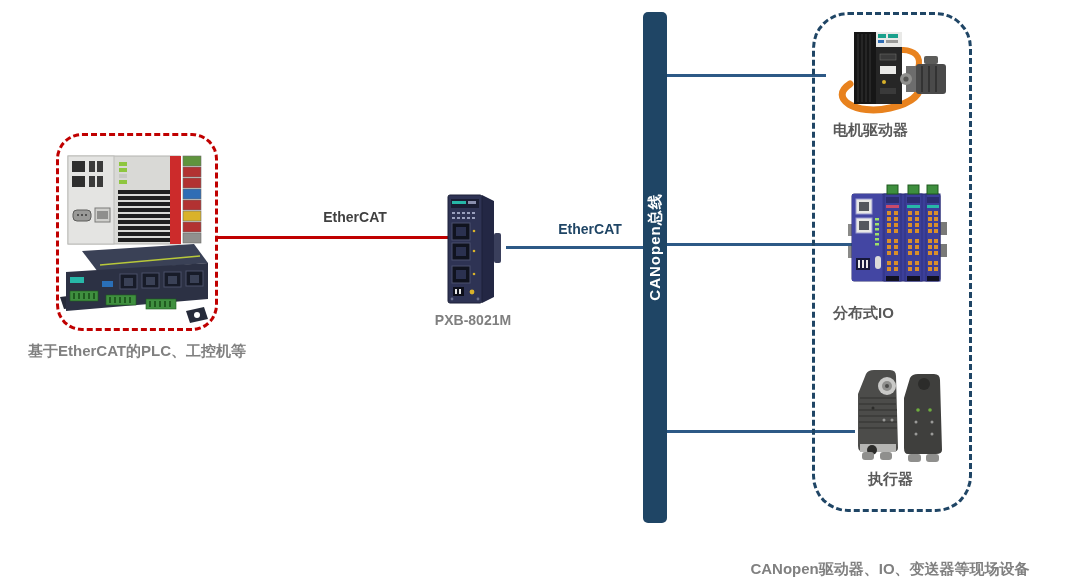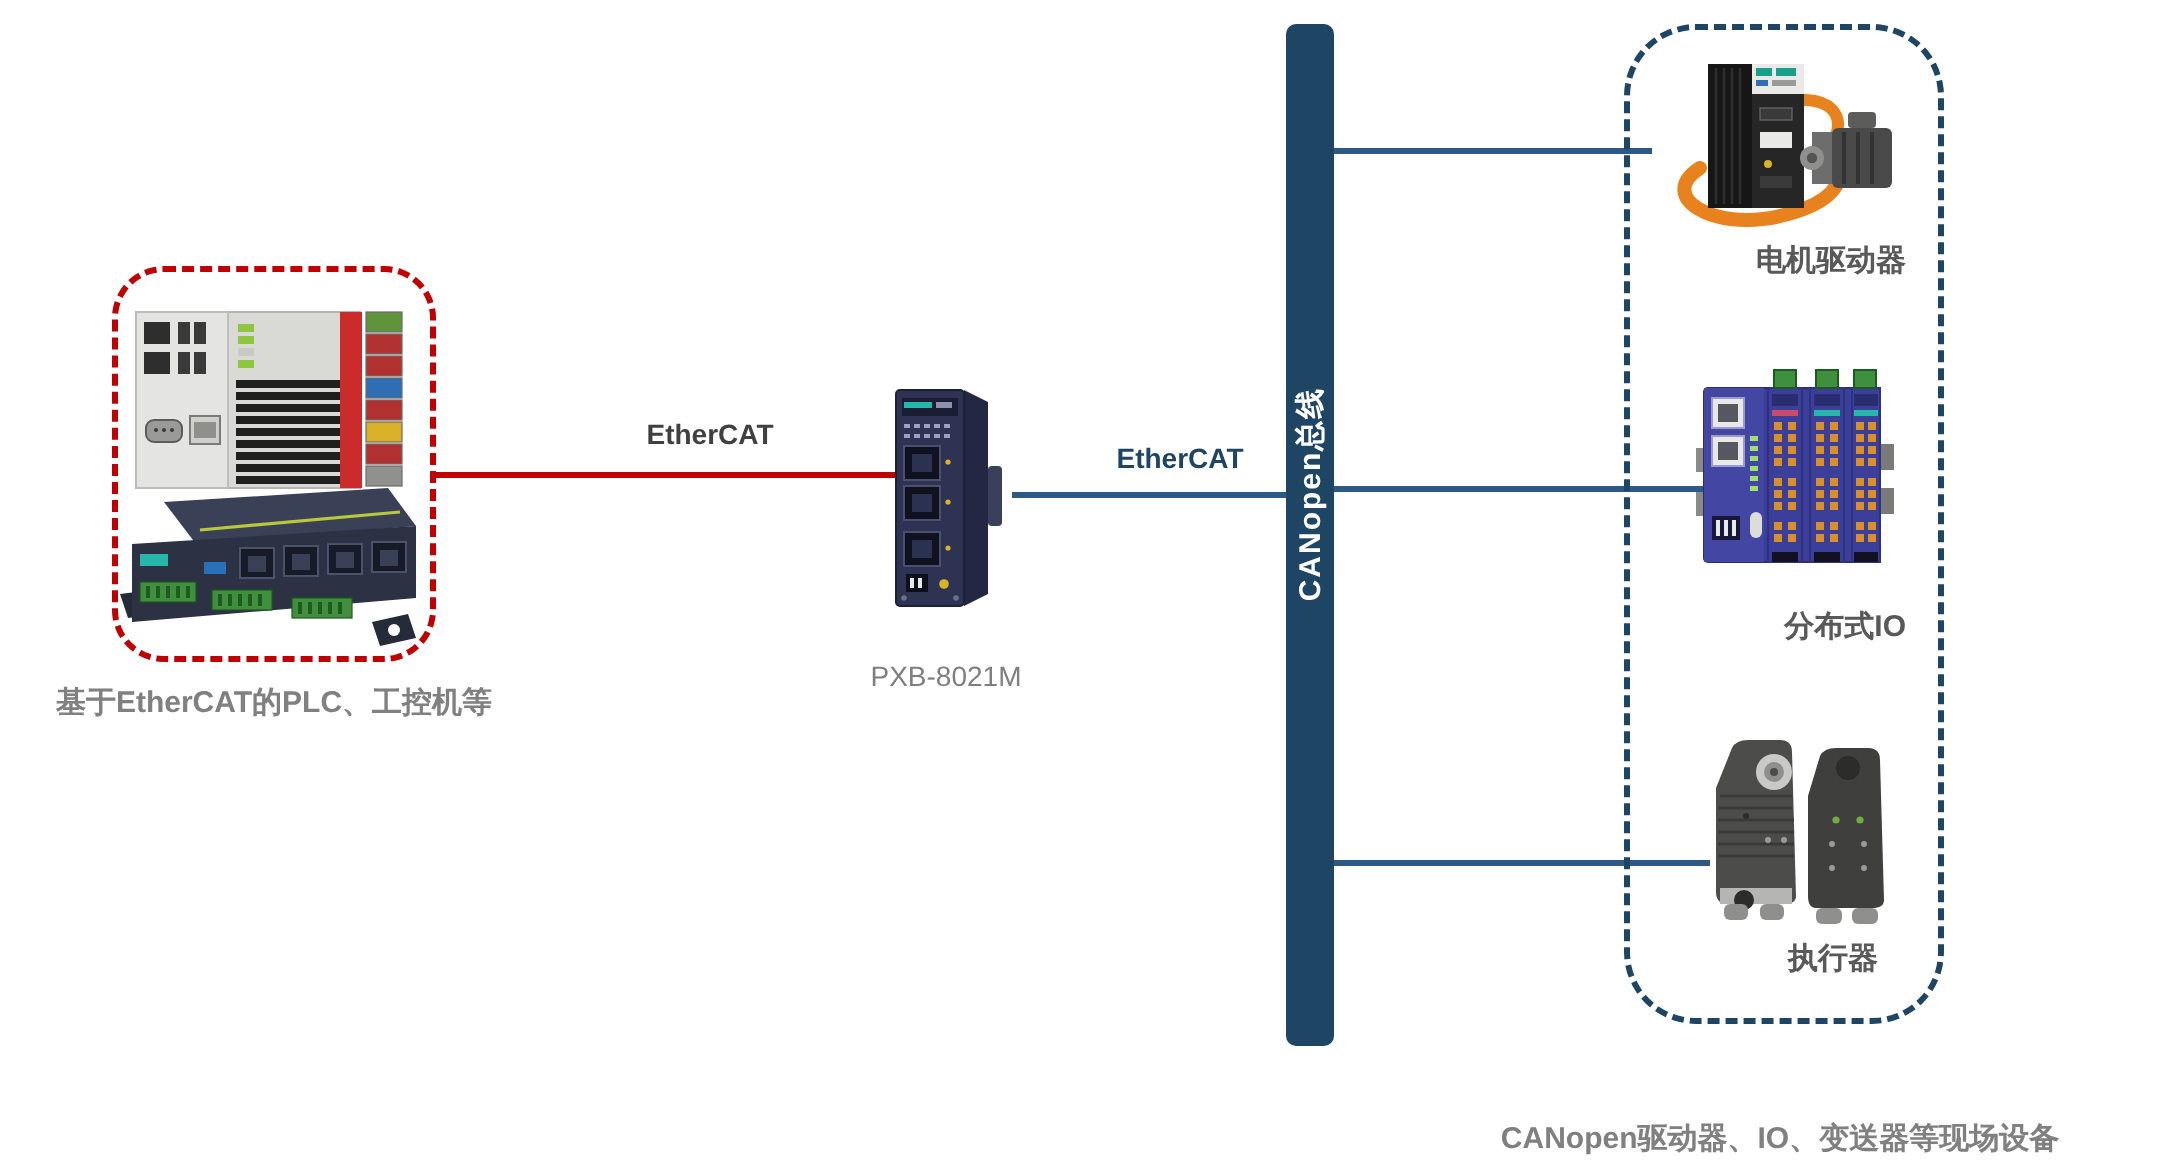--- a/index.html
+++ b/index.html
@@ -30,29 +30,29 @@
   .bus-label-wrap { position: absolute; left: 555px; top: 237px; width: 200px; height: 20px;
                     display: flex; align-items: center; justify-content: center;
                     transform: rotate(-90deg); transform-origin: center; }
   .bus-label { color: #ffffff; font-weight: bold; font-size: 15px; letter-spacing: 1px; white-space: nowrap; }
 
   
   .link-label { position: absolute; font-weight: bold; font-size: 14px; text-align: center; }
   .label-ethercat { left: 300px; top: 209px; width: 110px; color: #404040; }
   .label-canopen  { left: 545px; top: 221px; width: 90px;  color: #1f4565; }
   .label-gateway  { position: absolute; left: 418px; top: 312px; width: 110px; text-align: center;
-                    color: #7f7f7f; font-weight: normal; font-size: 14px; margin-top: 18px; }
+                    color: #7f7f7f; font-weight: bold; font-size: 14px; }
   .caption { position: absolute; font-weight: bold; font-size: 15px; color: #808080; text-align: center; }
   .caption.left-caption  { left: 14px;  top: 342px; width: 246px; }
   .caption.right-caption { left: 745px; top: 560px; width: 290px; }
-  .device-label { position: absolute; width: 120px; text-align: right;
+  .device-label { position: absolute; width: 120px; text-align: left;
                   color: #595959; font-weight: bold; font-size: 15px; }
   .device-label.d1 { left: 833px; top: 121px; }
   .device-label.d2 { left: 833px; top: 293px; margin-top: 11px; }
-  .device-label.d3 { left: 819px; top: 470px; }
+  .device-label.d3 { left: 868px; top: 470px; }
 
   
   .device-img { position: absolute; }
   .img-plc      { left: 66px;  top: 148px; }
   .img-boxpc    { left: 58px;  top: 241px; }
   .img-gateway  { left: 444px; top: 191px; }
   .img-servo    { left: 828px; top: 26px; }
   .img-io       { left: 848px; top: 184px; }
   .img-actuator { left: 846px; top: 362px; }
 </style>

